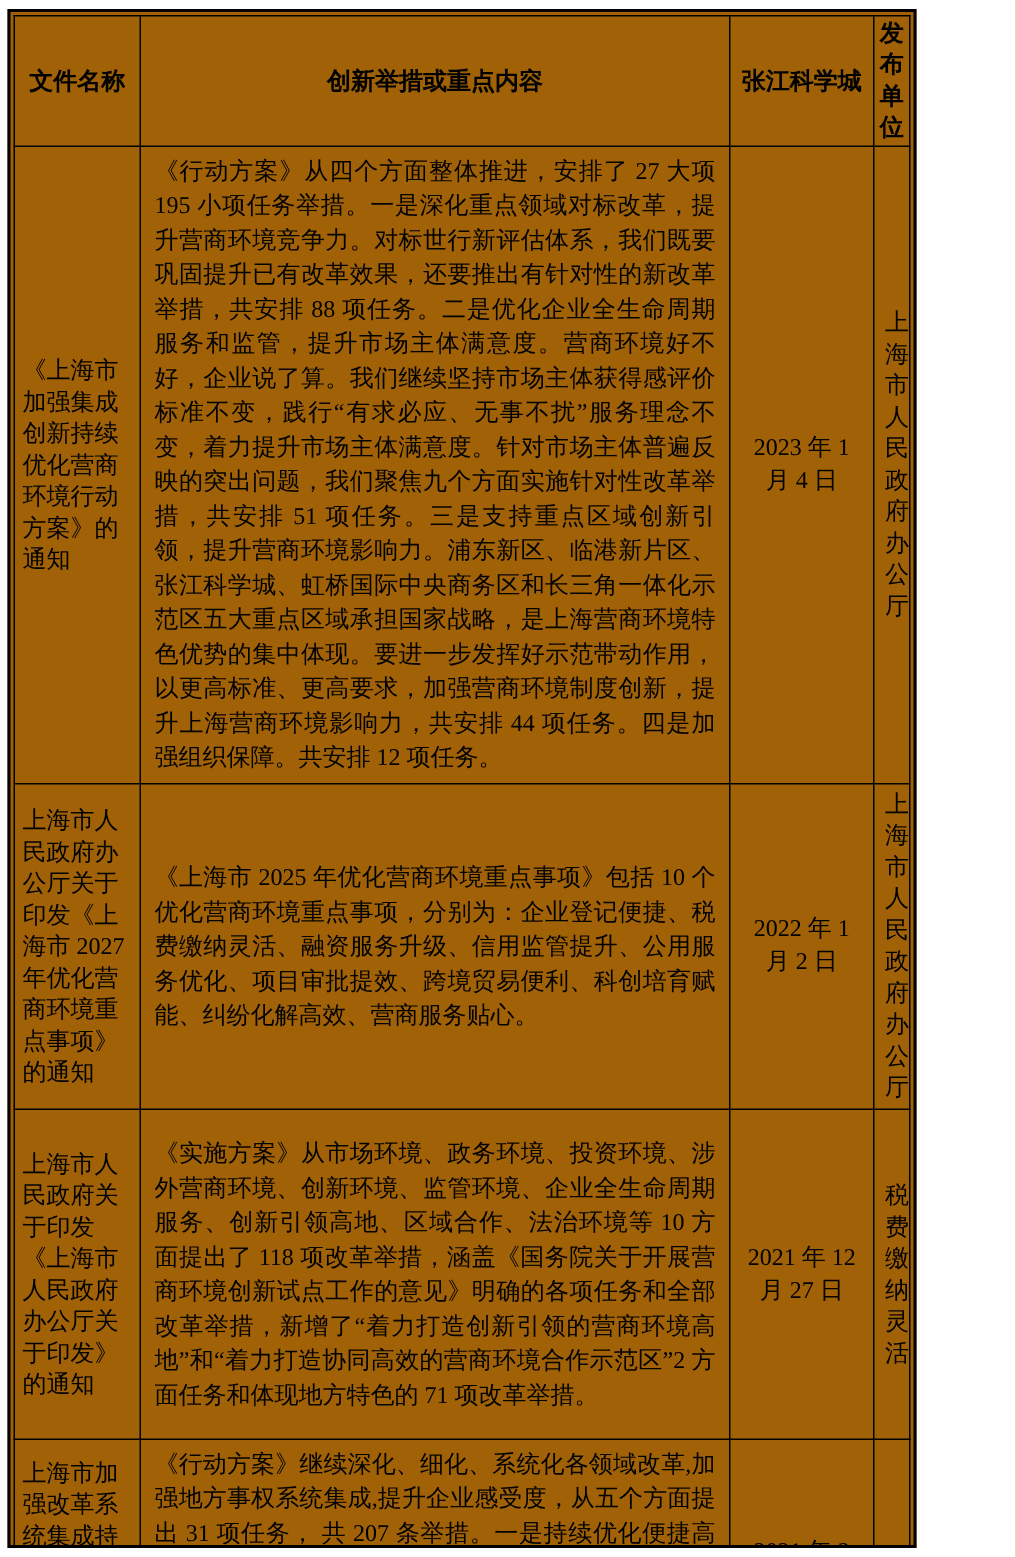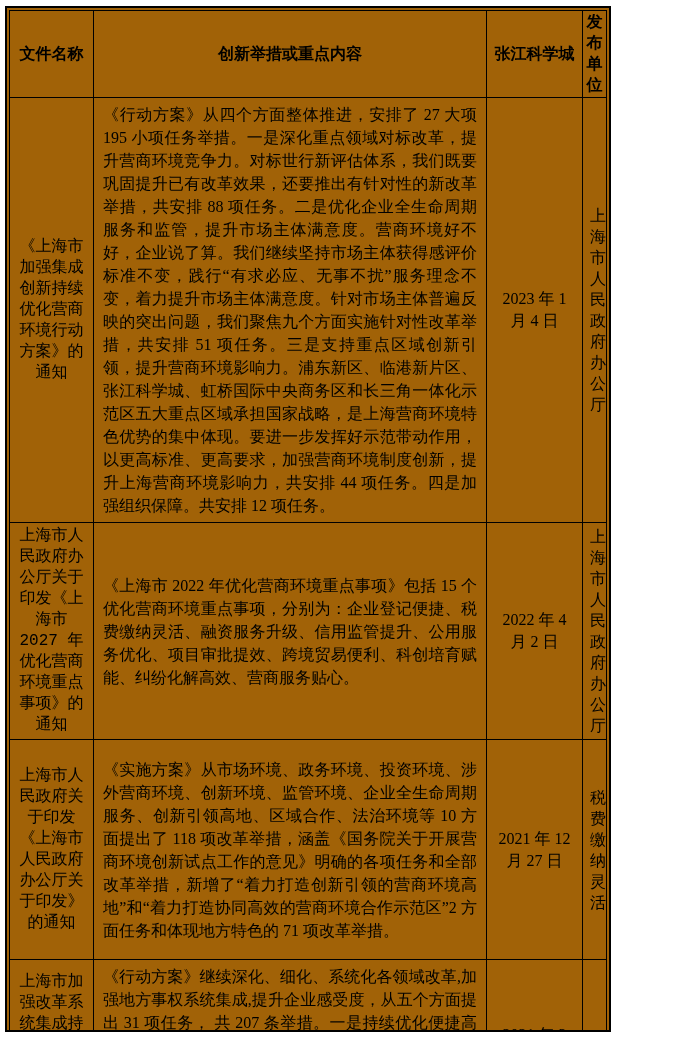--- a/index.html
+++ b/index.html
@@ -44,24 +44,23 @@
     text-align: center;
     vertical-align: middle;
     height: 26px;
     padding: 1px 2px;
   }
   table.doc-table td {
     font-size: 16px;
     vertical-align: middle;
   }
   td.cell-name {
-    text-align: center;
+    text-align: left;
     line-height: 21px;
     padding: 2px 5px;
-    font-family: Liberation Mono, monospace;
   }
   td.cell-content {
     text-align: justify;
     line-height: 23px;
     padding: 5px 9px;
   }
   td.cell-date {
     text-align: center;
     line-height: 22px;
     padding: 14px 8px;
@@ -98,22 +97,22 @@
     </thead>
     <tbody>
       <tr class="row-1">
         <td class="cell-name">《上海市加强集成创新持续优化营商环境行动方案》的通知</td>
         <td class="cell-content">《行动方案》从四个方面整体推进，安排了 27 大项 195 小项任务举措。一是深化重点领域对标改革，提升营商环境竞争力。对标世行新评估体系，我们既要巩固提升已有改革效果，还要推出有针对性的新改革举措，共安排 88 项任务。二是优化企业全生命周期服务和监管，提升市场主体满意度。营商环境好不好，企业说了算。我们继续坚持市场主体获得感评价标准不变，践行“有求必应、无事不扰”服务理念不变，着力提升市场主体满意度。针对市场主体普遍反映的突出问题，我们聚焦九个方面实施针对性改革举措，共安排 51 项任务。三是支持重点区域创新引领，提升营商环境影响力。浦东新区、临港新片区、张江科学城、虹桥国际中央商务区和长三角一体化示范区五大重点区域承担国家战略，是上海营商环境特色优势的集中体现。要进一步发挥好示范带动作用，以更高标准、更高要求，加强营商环境制度创新，提升上海营商环境影响力，共安排 44 项任务。四是加强组织保障。共安排 12 项任务。</td>
         <td class="cell-date">2023 年 1 月 4 日</td>
         <td class="cell-unit">上海市人民政府办公厅</td>
       </tr>
       <tr class="row-2">
         <td class="cell-name">上海市人民政府办公厅关于印发《上海市 2027 年优化营商环境重点事项》的通知</td>
-        <td class="cell-content">《上海市 2022 年优化营商环境重点事项》包括 15 个优化营商环境重点事项，分别为：企业登记便捷、税费缴纳灵活、融资服务升级、信用监管提升、公用服务优化、项目审批提效、跨境贸易便利、科创培育赋能、纠纷化解高效、营商服务贴心。</td>
-        <td class="cell-date">2022 年 4 月 2 日</td>
+        <td class="cell-content">《上海市 2025 年优化营商环境重点事项》包括 10 个优化营商环境重点事项，分别为：企业登记便捷、税费缴纳灵活、融资服务升级、信用监管提升、公用服务优化、项目审批提效、跨境贸易便利、科创培育赋能、纠纷化解高效、营商服务贴心。</td>
+        <td class="cell-date">2022 年 1 月 2 日</td>
         <td class="cell-unit">上海市人民政府办公厅</td>
       </tr>
       <tr class="row-3">
         <td class="cell-name">上海市人民政府关于印发《上海市人民政府办公厅关于印发》的通知</td>
         <td class="cell-content">《实施方案》从市场环境、政务环境、投资环境、涉外营商环境、创新环境、监管环境、企业全生命周期服务、创新引领高地、区域合作、法治环境等 10 方面提出了 118 项改革举措，涵盖《国务院关于开展营商环境创新试点工作的意见》明确的各项任务和全部改革举措，新增了“着力打造创新引领的营商环境高地”和“着力打造协同高效的营商环境合作示范区”2 方面任务和体现地方特色的 71 项改革举措。</td>
         <td class="cell-date">2021 年 12 月 27 日</td>
         <td class="cell-unit">税费缴纳灵活</td>
       </tr>
       <tr class="row-4">
         <td class="cell-name">上海市加强改革系统集成持续深化国际一流营商环境建设行动方</td>

